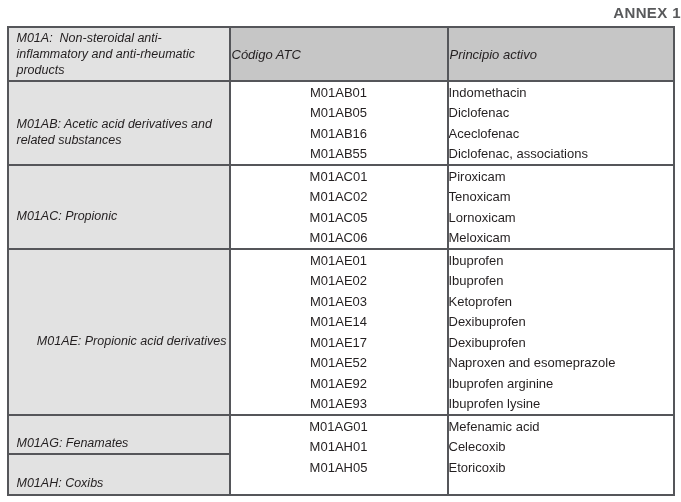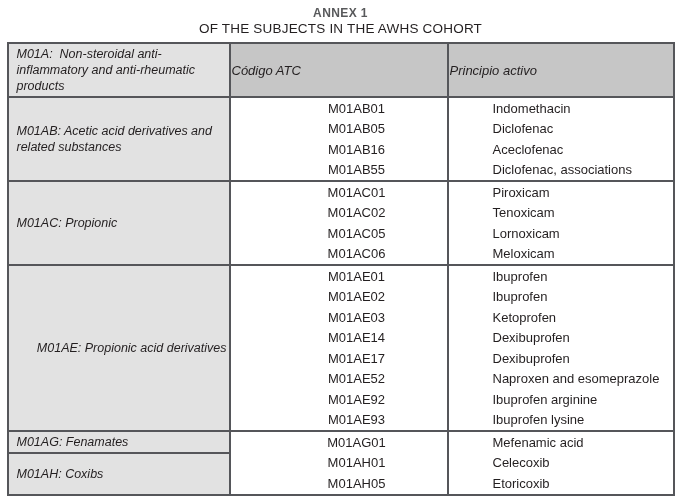--- a/index.html
+++ b/index.html
@@ -10,57 +10,56 @@
     --annex-ink:#58595b;
   }
   *{box-sizing:border-box;}
   html,body{margin:0;padding:0;}
   body{
     width:681px;height:502px;background:#ffffff;
     font-family:"Liberation Sans", sans-serif;color:var(--ink);
     overflow:hidden;
   }
   .title-block{ text-align:center; padding-top:5px; line-height:16px; }
-  .annex-title{ font-size:12px; color:var(--annex-ink); font-weight:bold; letter-spacing:0.4px; }
+  .annex-title{ font-size:15px; color:var(--annex-ink); font-weight:bold; letter-spacing:0.4px;text-align:right; }
   .subtitle{ font-size:13.5px; color:var(--ink); letter-spacing:0.2px; }
   table.main{
     border-collapse:collapse; table-layout:fixed;
     width:666px; margin:5px auto 0 auto;
   }
   td{ border:2px solid var(--border); overflow:hidden; }
   td.label-cell{
     background:var(--label-fill);
     font-style:italic; font-size:12.5px;
     vertical-align:middle; text-align:left;
-    padding:2px 2px 2px 8px; line-height:16px;margin-left:12px;
+    padding:19px 2px 2px 8px; line-height:16px;margin-left:12px;
   }
   td.header-first{
     background:var(--label-fill);
     font-style:italic; font-size:12.5px;
     vertical-align:middle; text-align:left;
     padding:2px 2px 2px 8px; line-height:16px; height:53px;margin-top:27px;
   }
   td.header-mid{
     background:var(--header-fill);
     font-style:italic; font-size:13px;
     text-align:left; vertical-align:middle;
   }
   td.codes-cell, td.actives-cell{
     padding:0; vertical-align:top; font-size:13px; background:#ffffff;
   }
-  .line{ height:20.5px; display:flex; align-items:center;margin-left:36px; }
+  .line{ height:20.5px; display:flex; align-items:center; }
   .codes-cell .line{ justify-content:center; }
-  .actives-cell .line{ justify-content:flex-start; padding-left:8px; }
+  .actives-cell .line{ justify-content:flex-start; padding-left:0; }
 </style>
 </head>
 <body>
 
 <div class="title-block">
   <div class="annex-title">ANNEX 1</div>
-  <div class="subtitle">OF THE SUBJECTS IN THE AWHS COHORT</div>
 </div>
 
 <table class="main">
   <colgroup>
     <col style="width:222px">
     <col style="width:218px">
     <col style="width:226px">
   </colgroup>
   <tbody>
     <tr>

